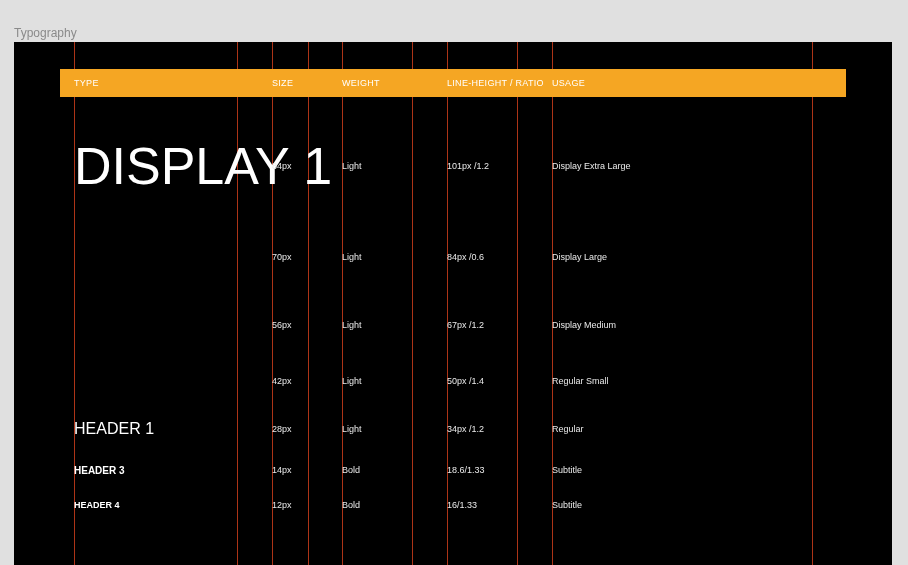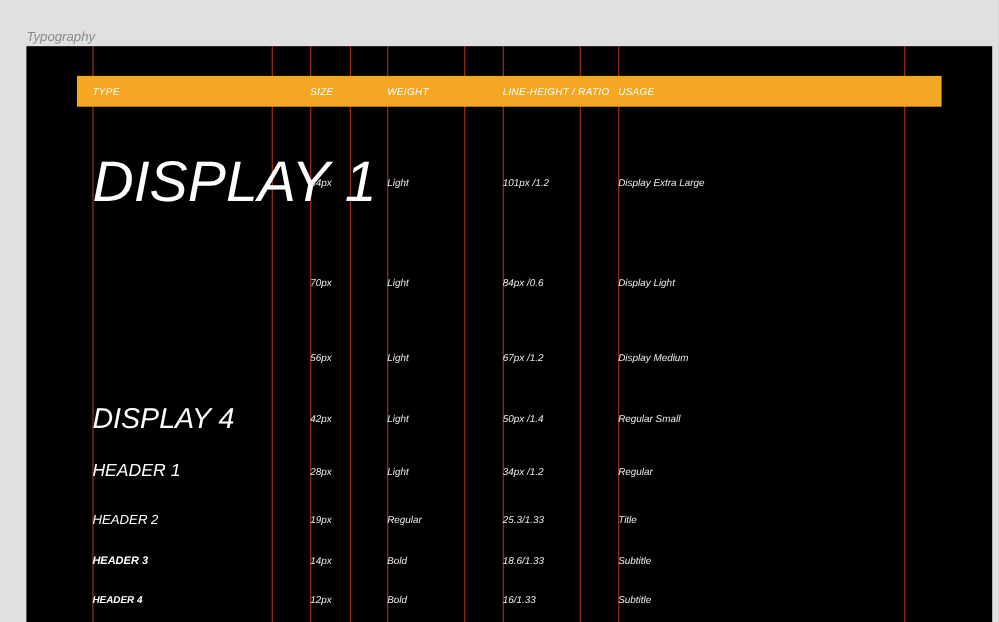--- a/index.html
+++ b/index.html
@@ -5,25 +5,24 @@
   * { box-sizing: border-box; margin: 0; padding: 0; }
   html, body {
     width: 908px;
     height: 565px;
     background: #e0e0e0;
     font-family: "Helvetica Neue", Arial, sans-serif;
     overflow: hidden;
   }
   .frame {
     position: absolute;
-    left: 24px;
+    left: 14px;
     top: 26px;
     width: 878px;
     height: 539px;
-    font-style: italic;
   }
   .page-title {
     font-size: 12px;
     color: #8a8a8a;
     margin-bottom: 2px;
     font-weight: 400;
   }
   .canvas {
     position: relative;
     width: 878px;
@@ -156,53 +155,45 @@
         <div class="cell" style="left:var(--c2)">84px</div>
         <div class="cell" style="left:var(--c3)">Light</div>
         <div class="cell" style="left:var(--c4)">101px /1.2</div>
         <div class="cell" style="left:var(--c5)">Display Extra Large</div>
       </div>
 
       <div class="row h-d2">
         <div class="cell" style="left:var(--c2)">70px</div>
         <div class="cell" style="left:var(--c3)">Light</div>
         <div class="cell" style="left:var(--c4)">84px /0.6</div>
-        <div class="cell" style="left:var(--c5)">Display Light</div>
+        <div class="cell" style="left:var(--c5)">Display Large</div>
       </div>
 
       <div class="row h-d3">
         <div class="cell" style="left:var(--c2)">56px</div>
         <div class="cell" style="left:var(--c3)">Light</div>
         <div class="cell" style="left:var(--c4)">67px /1.2</div>
         <div class="cell" style="left:var(--c5)">Display Medium</div>
       </div>
 
       <div class="row h-d4">
-        <div class="sample s-d4">DISPLAY 4</div>
         <div class="cell" style="left:var(--c2)">42px</div>
         <div class="cell" style="left:var(--c3)">Light</div>
         <div class="cell" style="left:var(--c4)">50px /1.4</div>
         <div class="cell" style="left:var(--c5)">Regular Small</div>
       </div>
 
       <div class="row h-h1">
         <div class="sample s-h1">HEADER 1</div>
         <div class="cell" style="left:var(--c2)">28px</div>
         <div class="cell" style="left:var(--c3)">Light</div>
         <div class="cell" style="left:var(--c4)">34px /1.2</div>
         <div class="cell" style="left:var(--c5)">Regular</div>
       </div>
 
-      <div class="row h-h2">
-        <div class="sample s-h2">HEADER 2</div>
-        <div class="cell" style="left:var(--c2)">19px</div>
-        <div class="cell" style="left:var(--c3)">Regular</div>
-        <div class="cell" style="left:var(--c4)">25.3/1.33</div>
-        <div class="cell" style="left:var(--c5)">Title</div>
-      </div>
 
       <div class="row h-h3">
         <div class="sample s-h3">HEADER 3</div>
         <div class="cell" style="left:var(--c2)">14px</div>
         <div class="cell" style="left:var(--c3)">Bold</div>
         <div class="cell" style="left:var(--c4)">18.6/1.33</div>
         <div class="cell" style="left:var(--c5)">Subtitle</div>
       </div>
 
       <div class="row h-h4">

